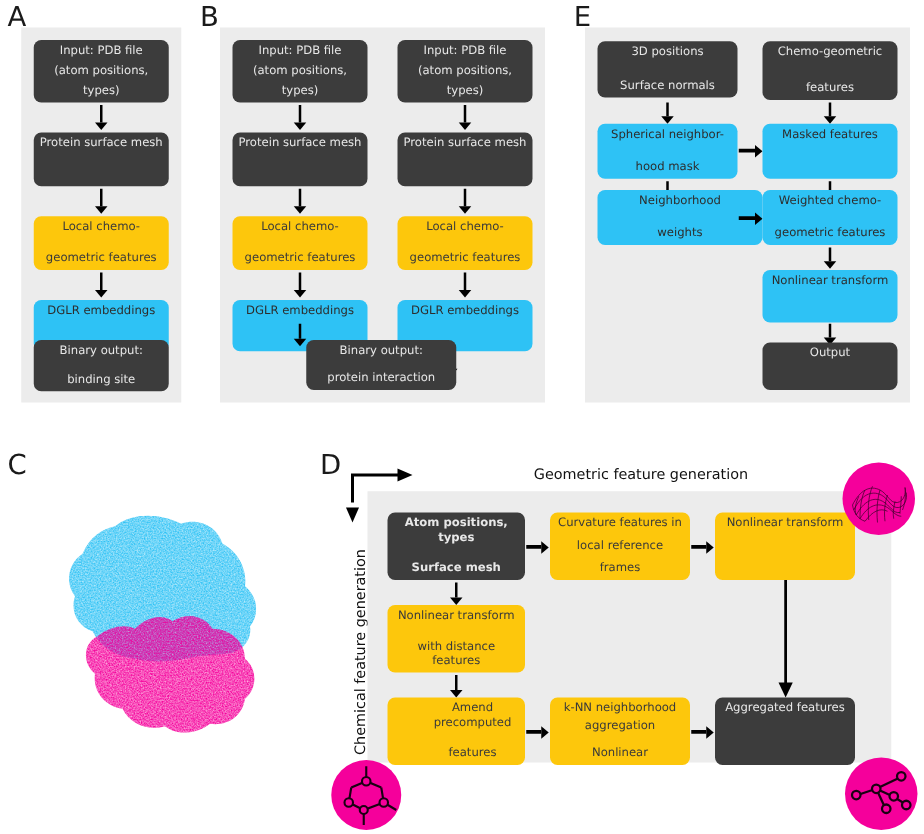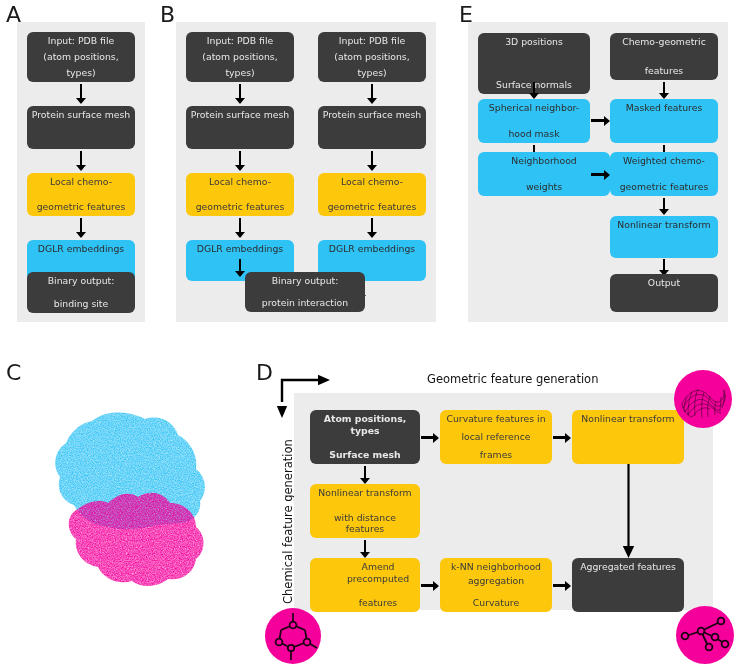--- a/index.html
+++ b/index.html
@@ -164,21 +164,21 @@
     <div class="head"></div>
 </div>
 <div class="box dark" style="left:245px;top:272px;width:120px;height:40px;top:272px;">
   <span class="ln">Binary output:</span>
   <span class="ln">protein interaction</span>
 </div>
 
 <div class="panel-letter" style="left:459px;top:4px;">E</div>
 <div class="panel-bg" style="left:468px;top:22px;width:260px;height:300px;"></div>
 
-<div class="box dark" style="left:478px;top:33px;width:112px;height:61px;">
+<div class="box dark" style="left:478px;top:33px;width:112px;height:45px;">
   <span class="ln">3D positions</span>
   <span class="gap"></span>
   <span class="ln">Surface normals</span>
 </div>
 <div class="arr-d" style="left:528.5px;top:82px;height:17px;">
   <div class="stem"></div>
     <div class="head"></div>
 </div>
 <div class="box cyan" style="left:478px;top:99px;width:112px;height:44px;">
   <span class="ln">Spherical neighbor-</span>
@@ -329,21 +329,21 @@
   <span class="ln">features</span>
 </div>
 <div class="arr-r" style="left:421px;top:580px;width:18px;">
   <div class="stem"></div>
     <div class="head"></div>
 </div>
 <div class="box gold" style="left:440px;top:558px;width:112px;height:54px;">
   <span class="ln">k-NN neighborhood</span>
   <span class="ln">aggregation</span>
   <span class="gap"></span>
-  <span class="ln">Curvature</span>
+  <span class="ln">Nonlinear</span>
 </div>
 <div class="arr-r" style="left:553px;top:580px;width:18px;">
   <div class="stem"></div>
     <div class="head"></div>
 </div>
 <div class="box dark" style="left:572px;top:558px;width:112px;height:54px;">
   <span class="ln">Aggregated features</span>
 </div>
 
 <div class="badge" style="left:674px;top:370px;width:58px;height:58px;">

